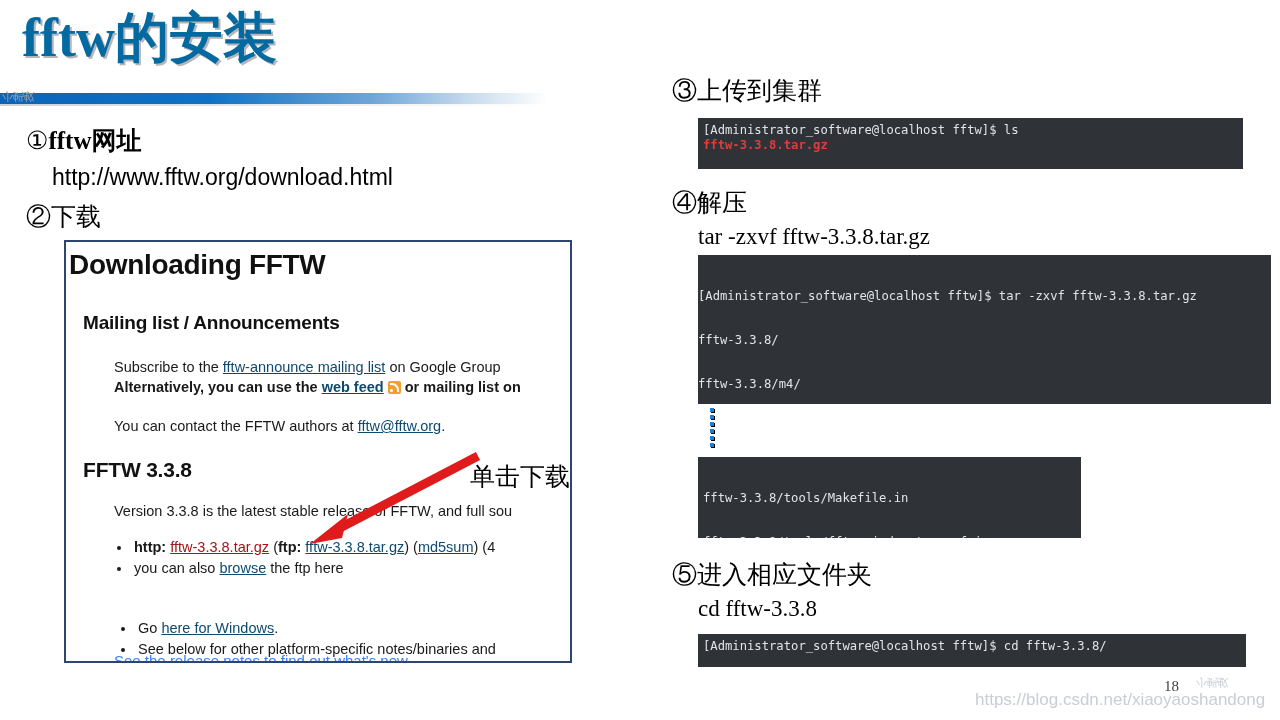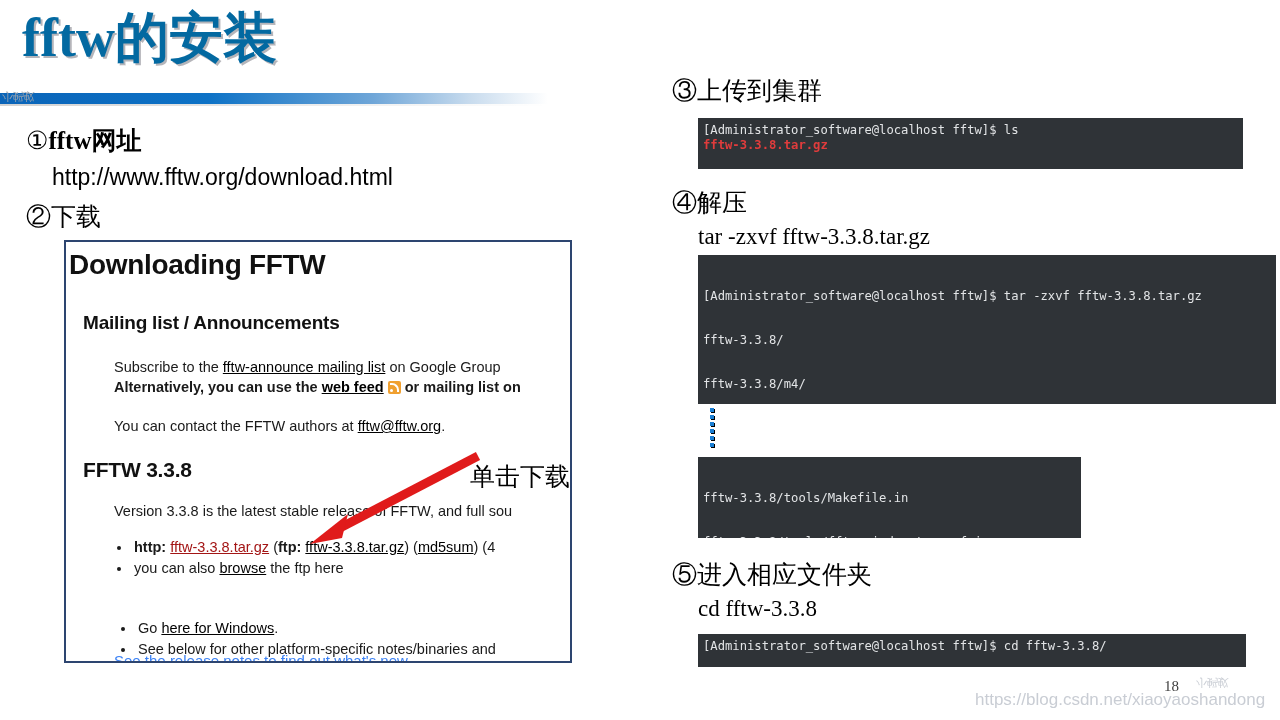--- a/index.html
+++ b/index.html
@@ -145,21 +145,21 @@
   .ws-ul.u1 { top: 295px; margin: 0; padding: 0; }
   .ws-ul.u2 { top: 372px; margin: 4px; padding: 0; }
   .ws-tail {
     position: absolute;
     left: 48px;
     top: 410px;
     font-size: 15px;
     color: #3b82f6;
     white-space: nowrap;
   }
-  .lnk      { color: #000000; text-decoration: underline; }
+  .lnk      { color: #0c4a6e; text-decoration: underline; }
   .lnk-red  { color: #a31515; text-decoration: underline; }
   .bold     { font-weight: bold; }
   .rss-icon {
     display: inline-block;
     width: 13px; height: 13px;
     vertical-align: -2px;
     background: #f0a030;
     border-radius: 2px;
     position: relative;
   }
@@ -235,21 +235,21 @@
     font-family: "DejaVu Sans Mono", "Liberation Mono", monospace;
     font-size: 12.2px;
     line-height: 14.6px;
     color: #e2e4e6;
     white-space: pre;
     overflow: hidden;
   }
   .term .red { color: #e03c3c; font-weight: bold; }
   .term .line { display: block; }
   #term-ls    { left: 38px; top: 118px; width: 540px; height: 46px; padding: 5px 0 0 5px; }
-  #term-tar   { left: 38px; top: 255px; width: 573px; height: 144px; padding: 5px 0 0 5px; }
+  #term-tar   { left: 38px; top: 255px; width: 573px; height: 144px; padding: 5px 0 0 0; }
   #term-tools { left: 38px; top: 457px; width: 378px; height: 76px; padding: 5px 0 0 5px; }
   #term-cd    { left: 38px; top: 634px; width: 543px; height: 28px; padding: 5px 0 0 5px; }
 
   .vdots {
     position: absolute;
     left: 710px;
     top: 408px;
     width: 6px;
     height: 42px;
   }

